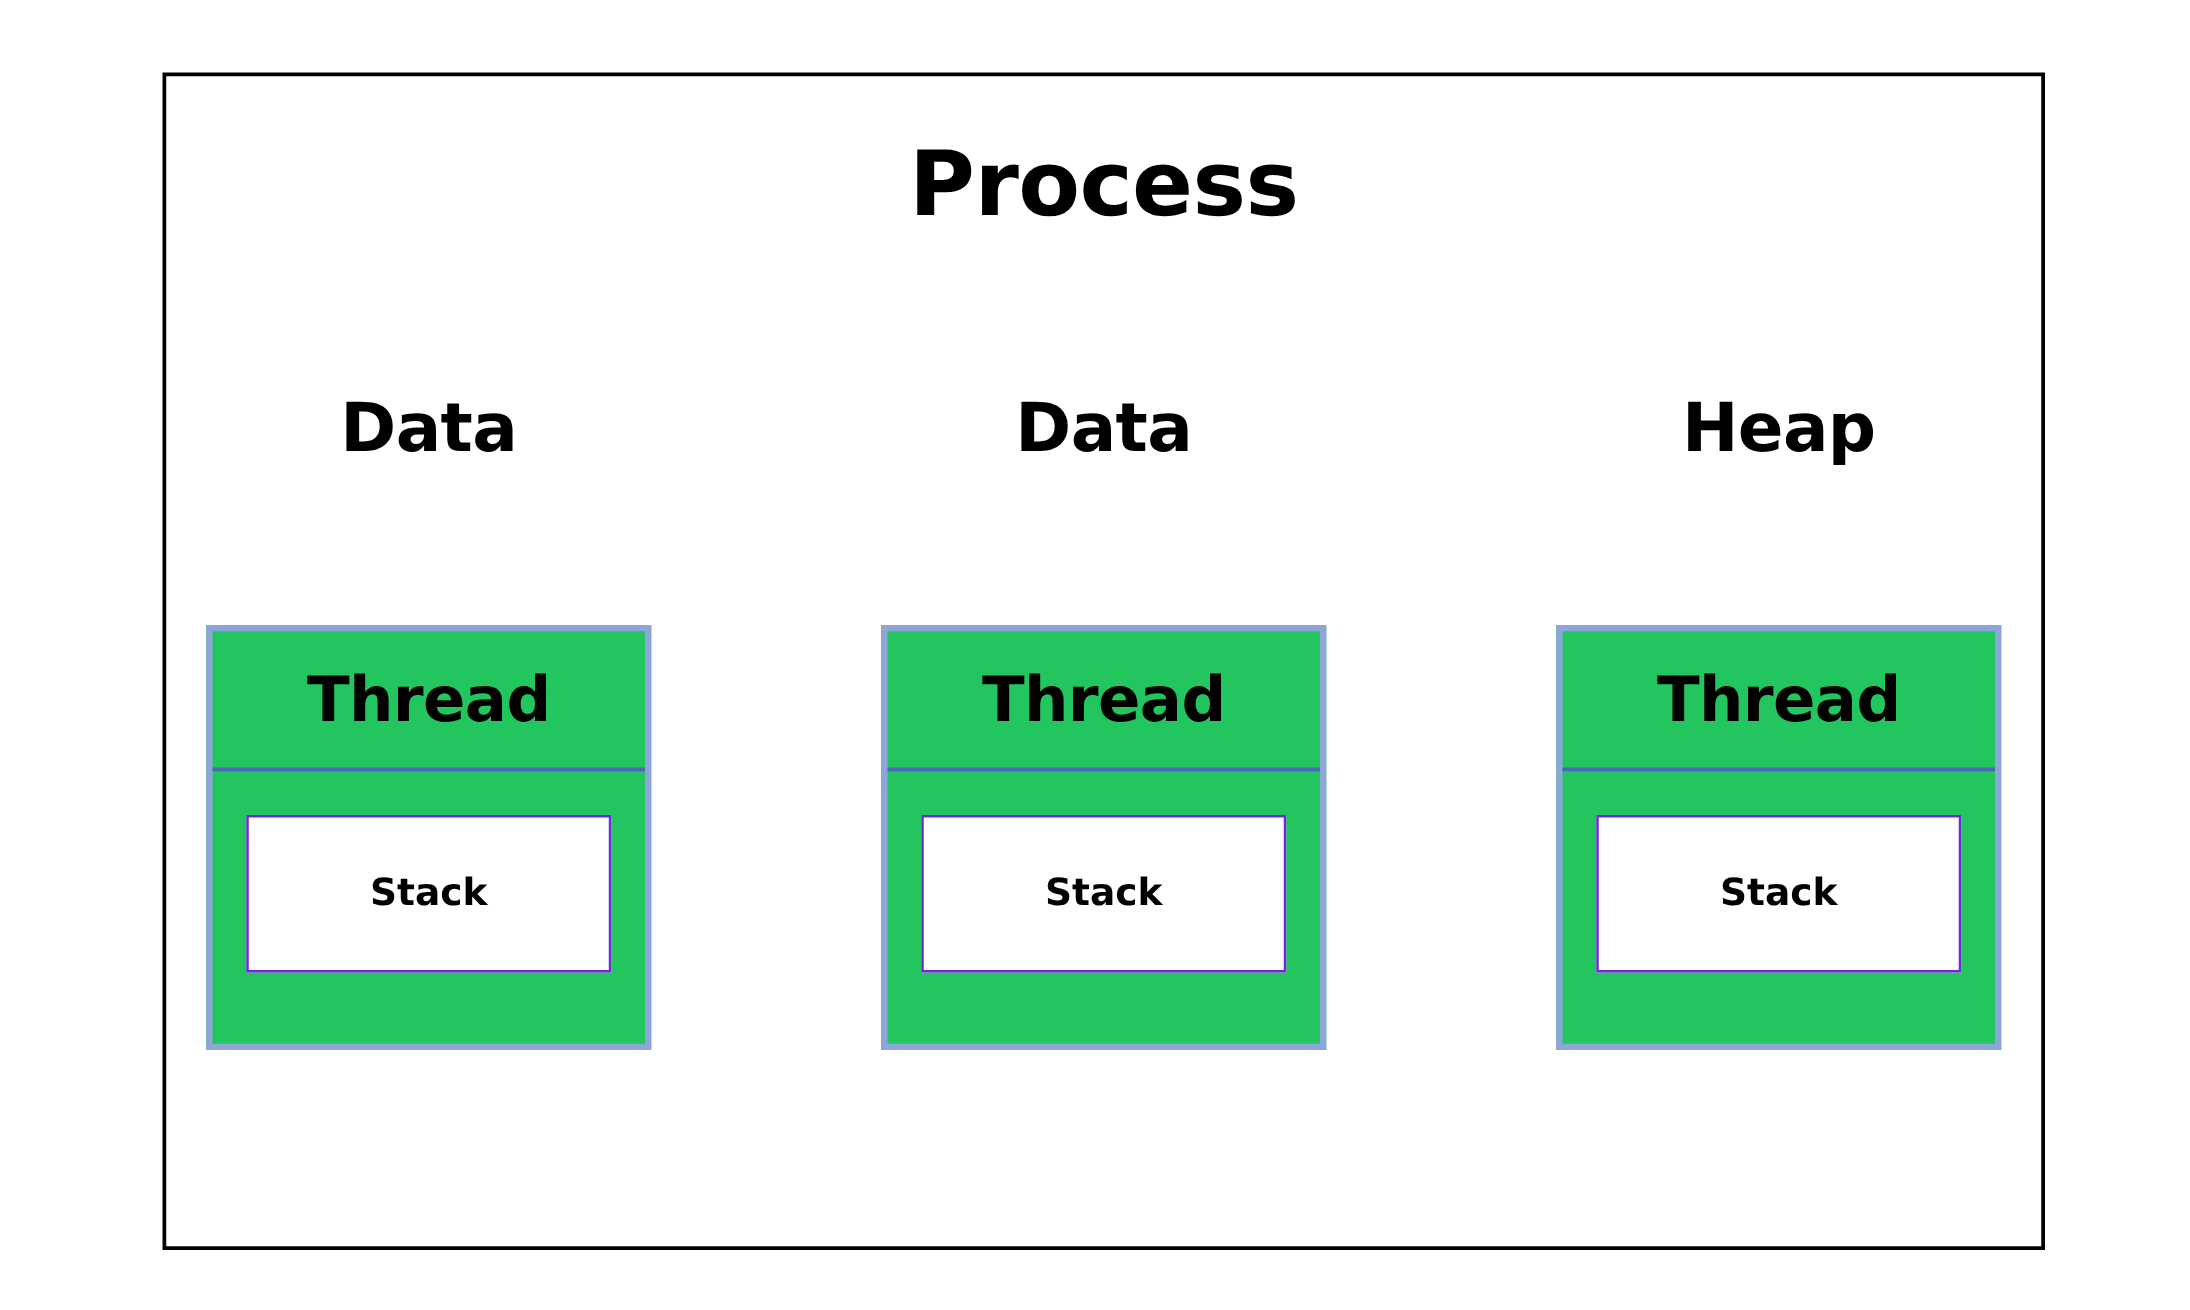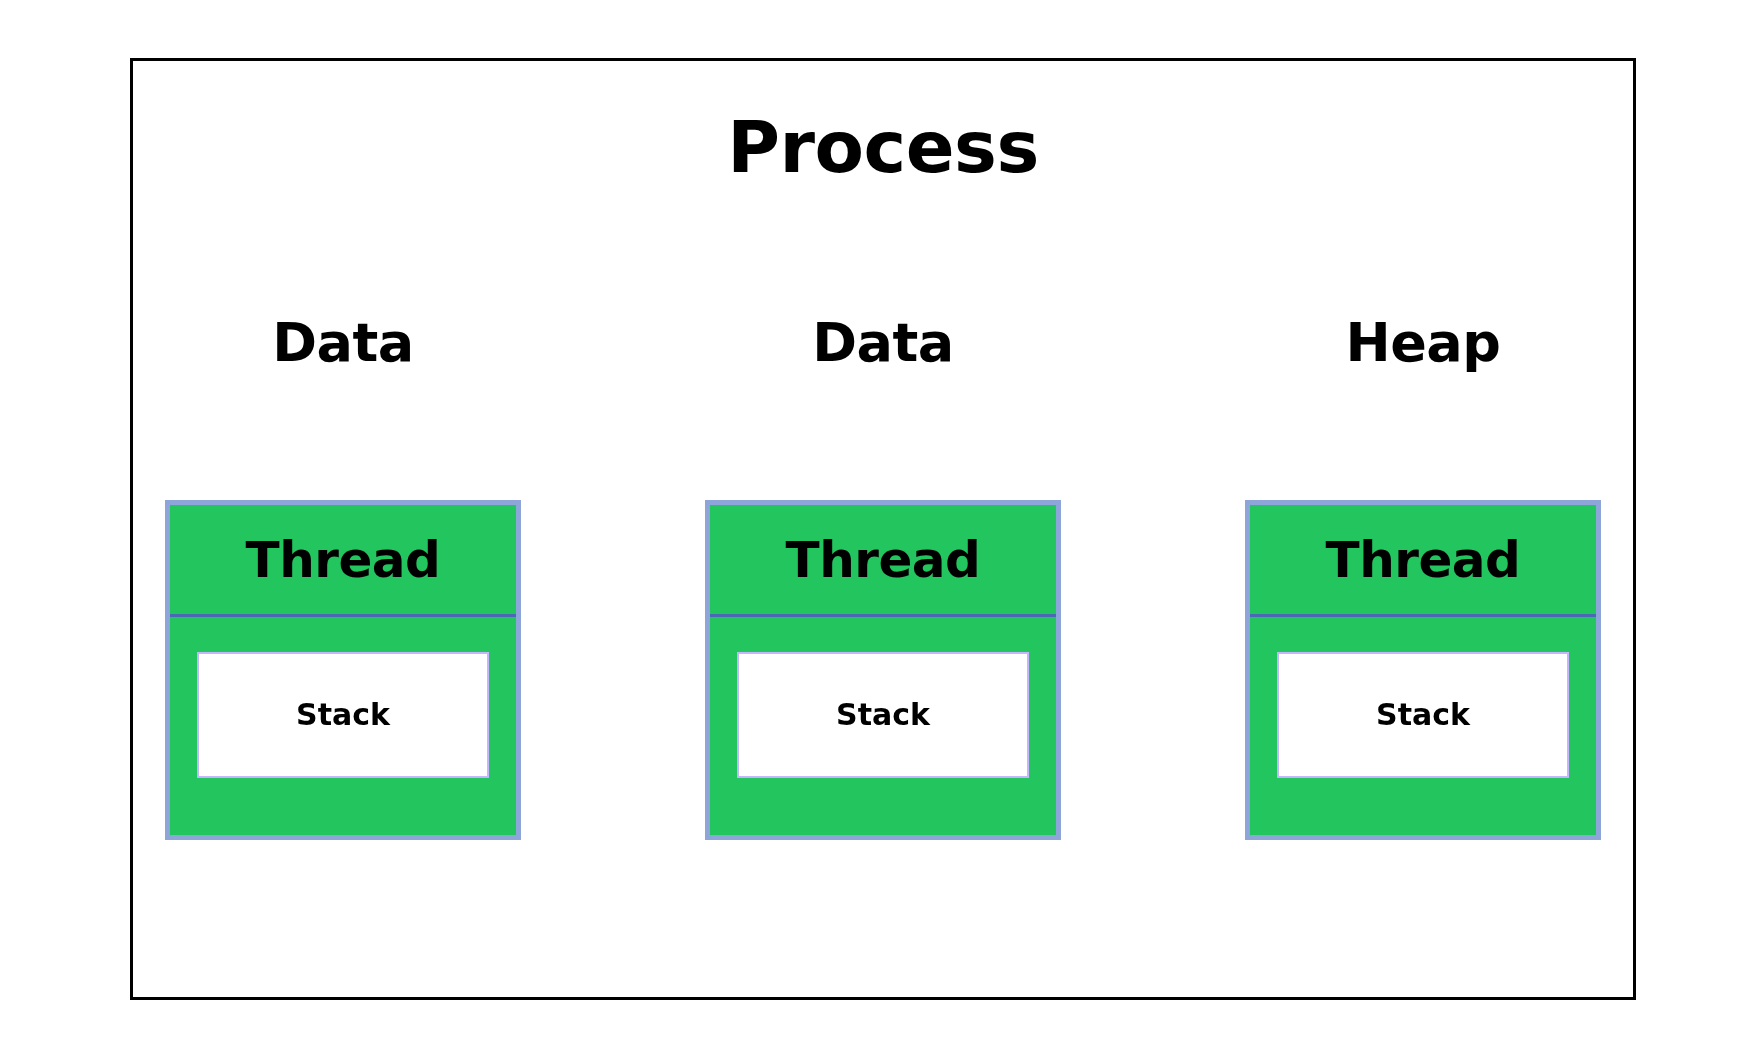--- a/index.html
+++ b/index.html
@@ -118,21 +118,21 @@
     display: flex;
     align-items: center;
     justify-content: center;
     padding-bottom: 22px;
   }
 
   .stack-box {
     box-sizing: border-box;
     width: 292px;
     height: 126px;
-    border: 2px solid #c4b5fd;
+    border: 2px solid #6d28d9;
     background: #ffffff;
     display: flex;
     align-items: center;
     justify-content: center;
   }
 
   .stack-label {
     font-size: 30px;
     font-weight: 700;
     line-height: 1;

